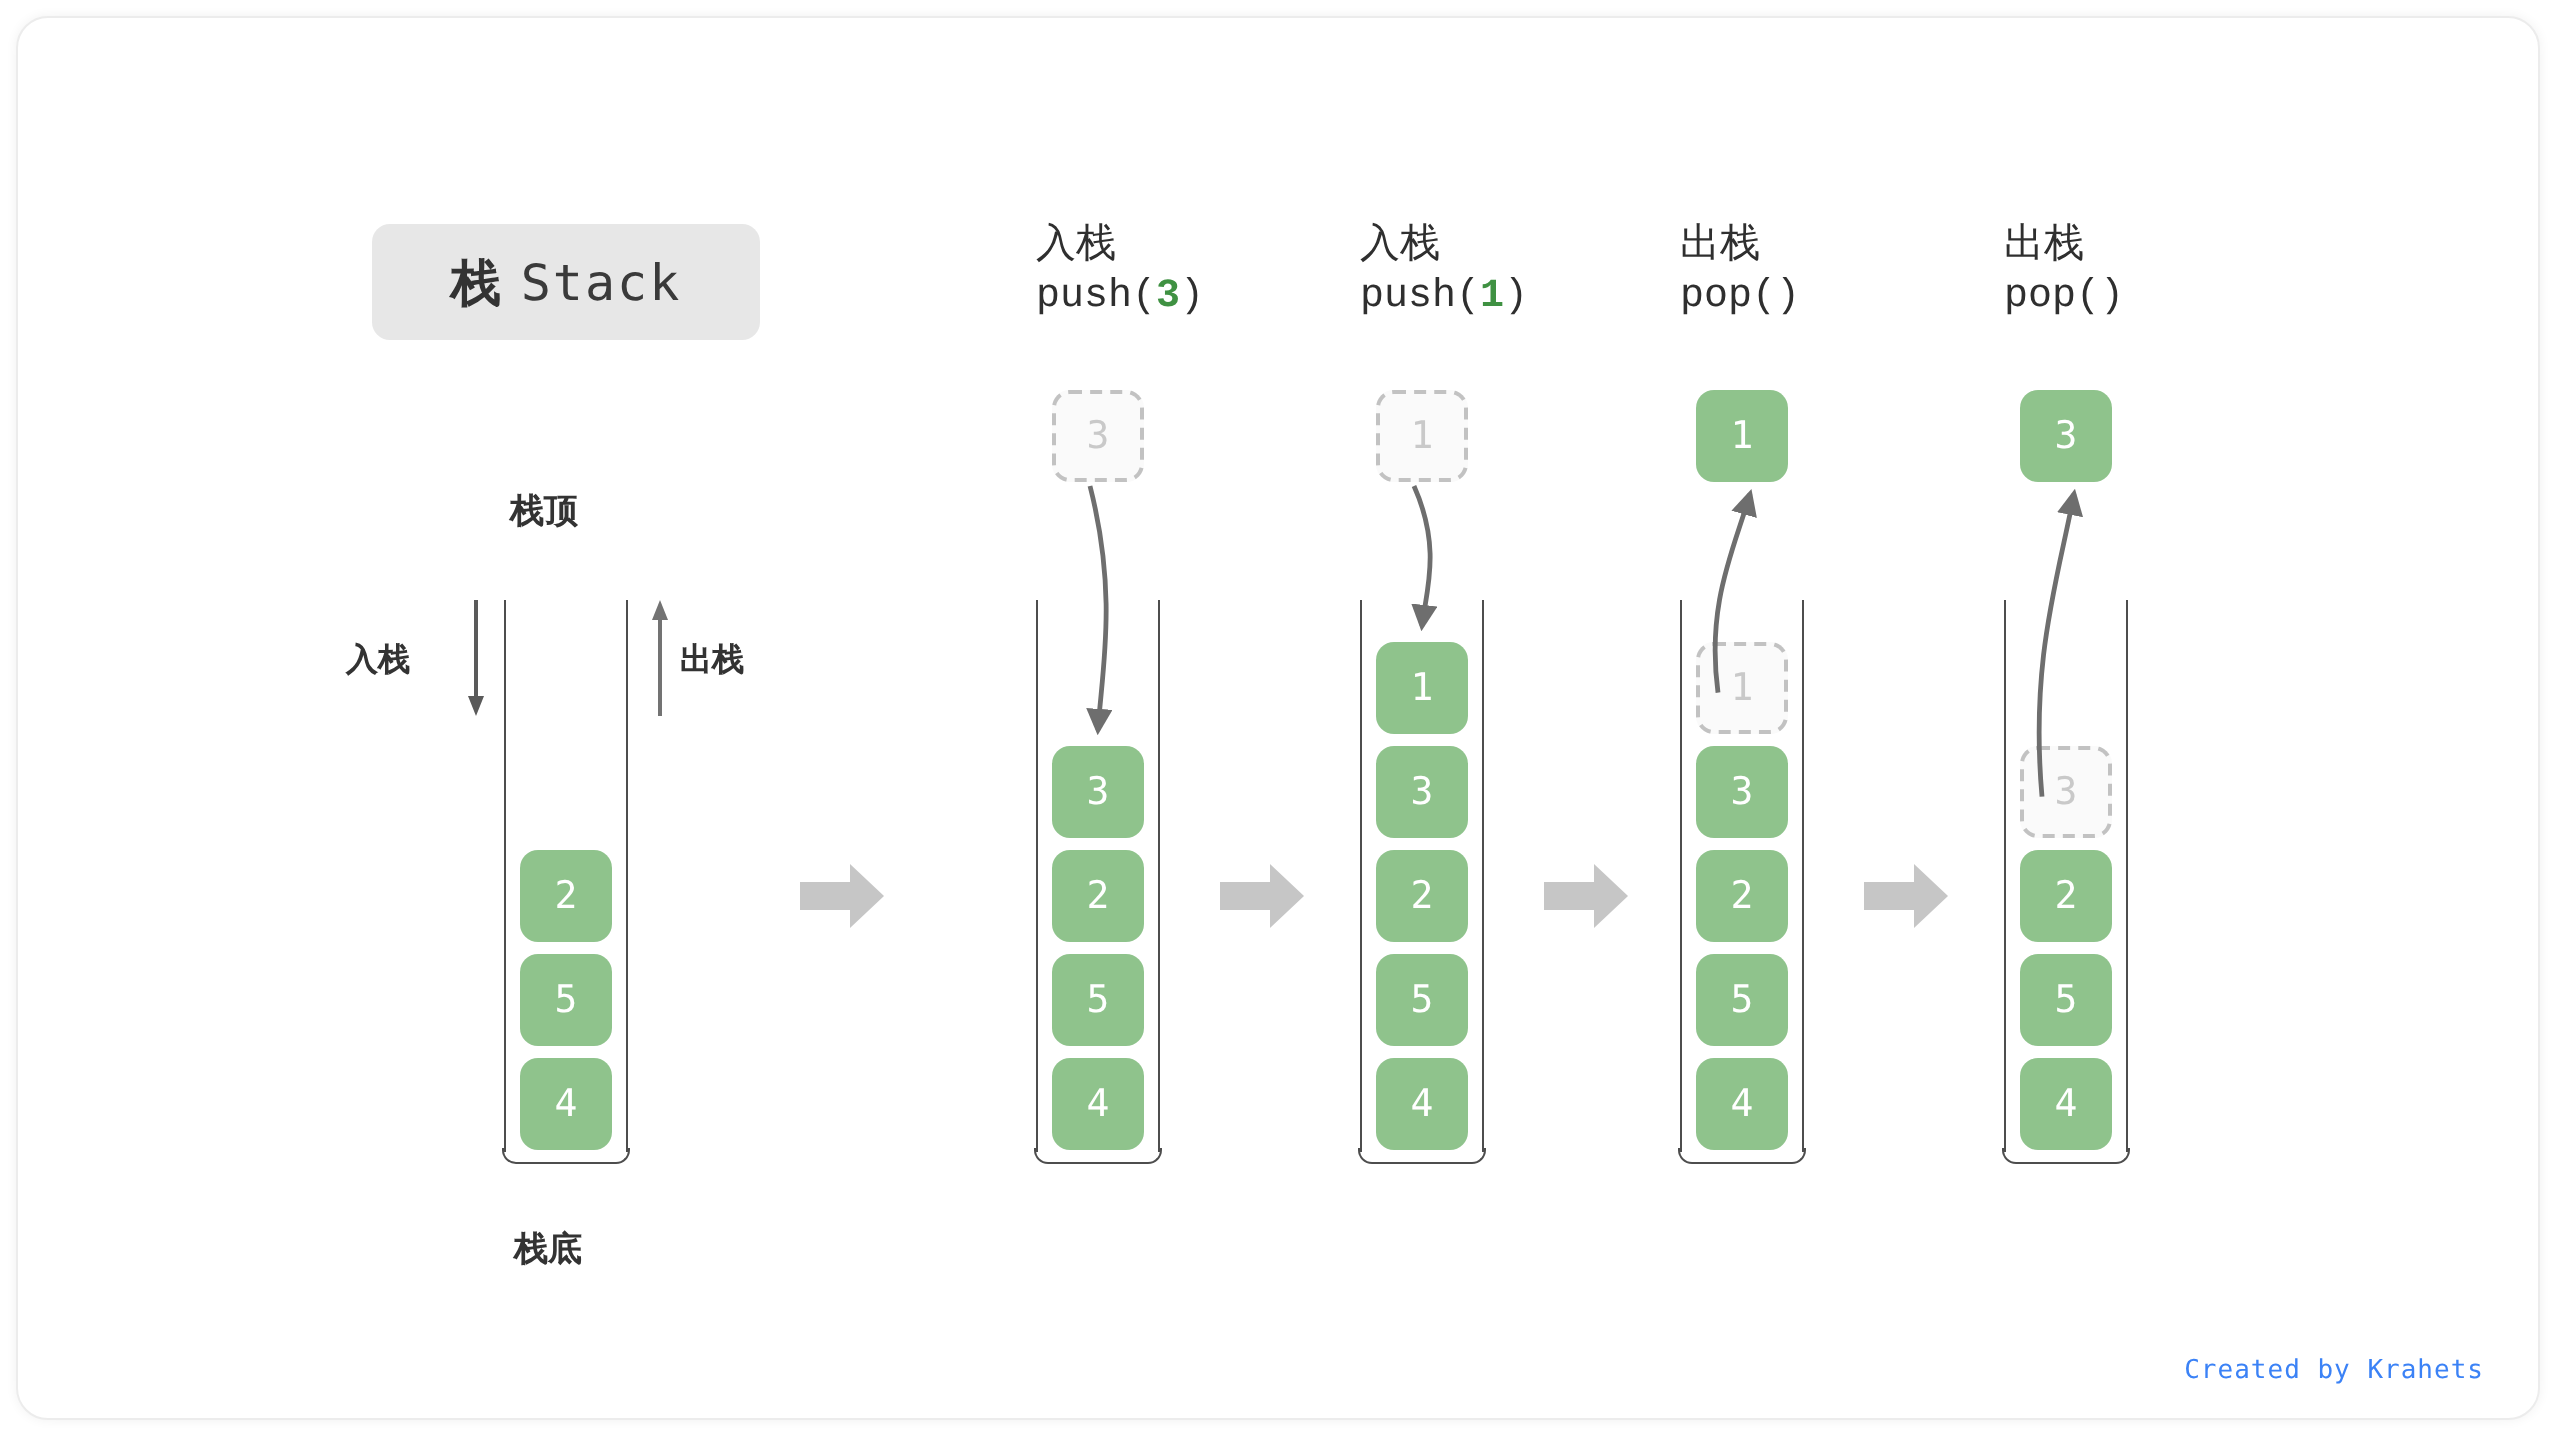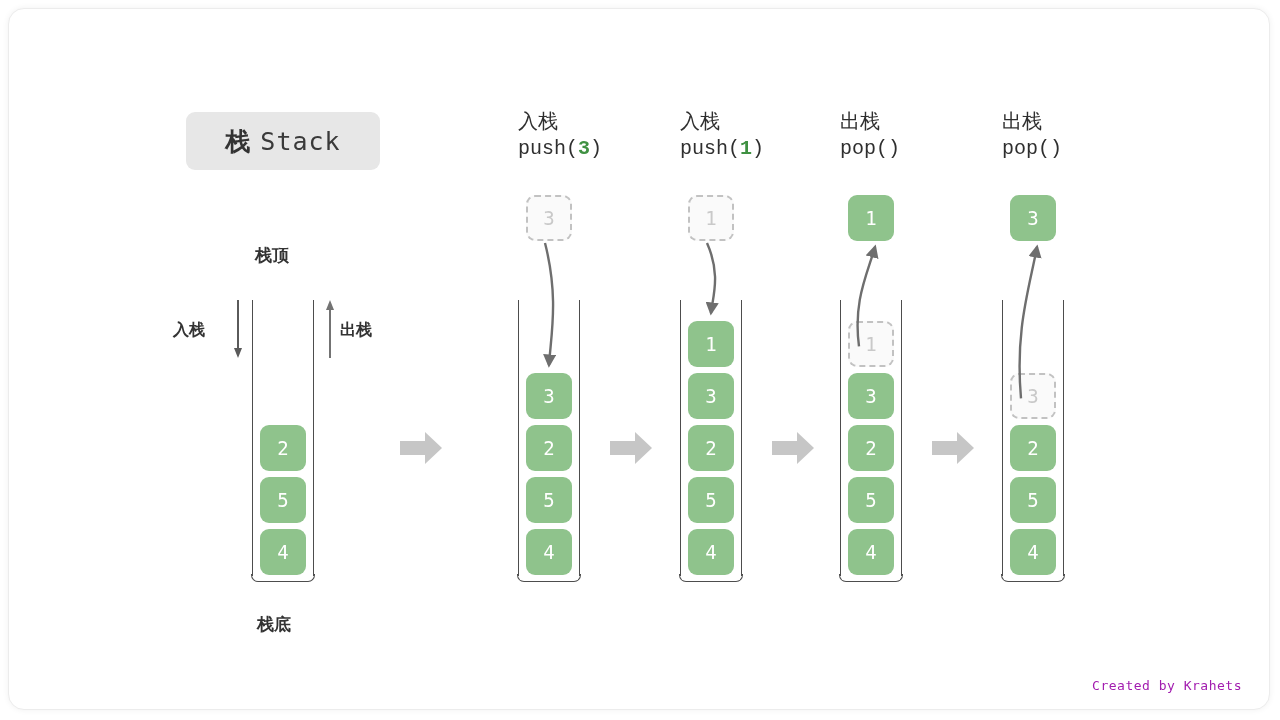--- a/index.html
+++ b/index.html
@@ -211,21 +211,21 @@
     pointer-events: none;
   }
 
   
   .watermark {
     position: absolute;
     right: 38px;
     bottom: 27px;
     font-family: "DejaVu Sans Mono", "Liberation Mono", monospace;
     font-size: 13px;
-    color: #a21caf;
+    color: #3b82f6;
     letter-spacing: 0.5px;
   }
 </style>
 </head>
 <body>
 
 <div id="canvas">
 
   <div class="card-frame"></div>
 

